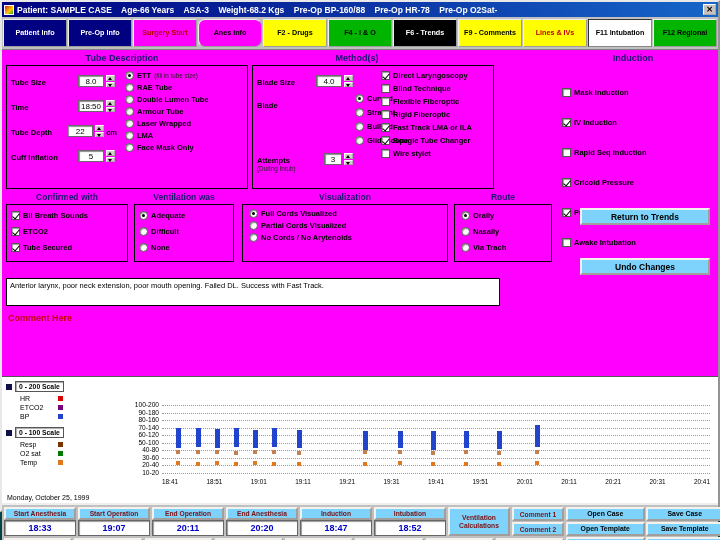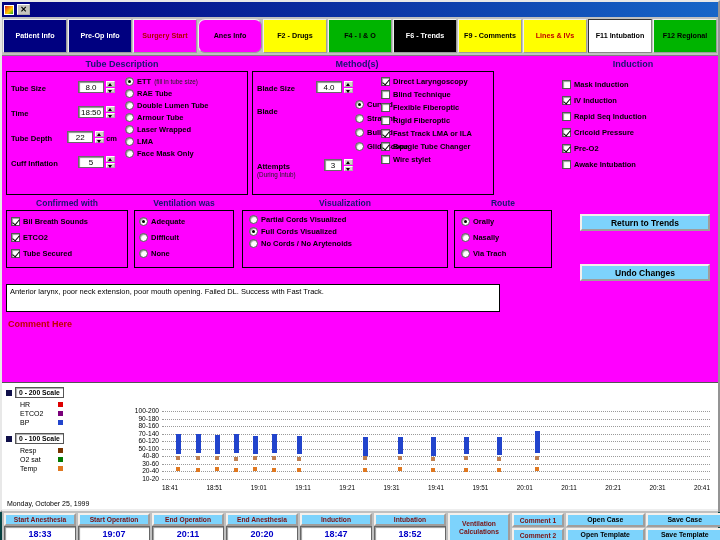--- a/index.html
+++ b/index.html
@@ -6,21 +6,21 @@
   html,body{width:720px;height:540px;overflow:hidden;}
   body{font-family:"Liberation Sans",sans-serif;background:linear-gradient(180deg,#2f9e9e 0%,#157878 55%,#0a5555 85%,#063f3f 100%);position:relative;}
   .window{position:absolute;left:0;top:0;width:720px;height:512px;background:#c0c0c0;border:2px outset #e8e8e8;display:flex;flex-direction:column;}
   
   .titlebar{height:15px;background:linear-gradient(90deg,#000080,#1666c8);display:flex;align-items:center;gap:3px;padding:0 2px;flex:0 0 auto;}
   .appicon{width:10px;height:10px;background:linear-gradient(135deg,#d22,#fc0 60%,#2a2);border:1px solid #fff;flex:0 0 auto;}
   .titletext{color:#fff;font-size:8.5px;font-weight:bold;white-space:pre;overflow:hidden;flex:1;}
   .close{width:13px;height:11px;background:#c6c3be;border:1px outset #fff;color:#000;font-size:8px;line-height:9px;text-align:center;font-weight:bold;flex:0 0 auto;cursor:pointer;}
   
   .tabs{display:flex;gap:1px;padding:2px 1px;background:#c0c0c0;flex:0 0 auto;}
-  .tab{flex:1;height:34px;font-size:7.2px;font-weight:bold;display:flex;align-items:center;justify-content:center;border:1px outset #f0f0f0;cursor:pointer;text-align:center;line-height:1;}
+  .tab{flex:1;height:28px;font-size:7.2px;font-weight:bold;display:flex;align-items:center;justify-content:center;border:1px outset #f0f0f0;cursor:pointer;text-align:center;line-height:1;}
   .t-blue{background:#000080;color:#fff;}
   .t-mag{background:#ff00ff;color:#000;border-radius:7px;}
   .t-mag-red{background:#ff00ff;color:#b00000;}
   .t-yellow{background:#ffff00;color:#000;}
   .t-yellow-red{background:#ffff00;color:#c00000;}
   .t-green{background:#00b400;color:#000;}
   .t-black{background:#000;color:#fff;}
   .t-active{background:#fff;color:#000;border:1px inset #888;}
   
   .main{background:#ff00ff;height:327px;position:relative;flex:0 0 auto;border-top:1px solid #808080;}
@@ -90,20 +90,21 @@
   <rect x="0" y="27" width="420" height="2.5" fill="#0a1228"></rect>
   <polygon points="0,29 80,3 160,29" fill="#0b1530"></polygon>
   <polygon points="128,29 208,8 288,29" fill="#0a1228"></polygon>
   <polygon points="248,29 342,2 430,29" fill="#0b1530"></polygon>
 </svg>
 
 <div class="window">
 
   <div class="titlebar">
     <span class="appicon"></span>
+    <span class="titletext">Patient: SAMPLE CASE    Age-66 Years    ASA-3    Weight-68.2 Kgs    Pre-Op BP-160/88    Pre-Op HR-78    Pre-Op O2Sat-</span>
     <span class="close">✕</span>
   </div>
 
   <div class="tabs">
     <div class="tab t-blue">Patient Info</div>
     <div class="tab t-blue">Pre-Op Info</div>
     <div class="tab t-mag-red">Surgery Start</div>
     <div class="tab t-mag">Anes Info</div>
     <div class="tab t-yellow">F2 - Drugs</div>
     <div class="tab t-green">F4 - I &amp; O</div>
@@ -284,21 +285,21 @@
             <span class="olabel">Bougie Tube Changer</span>
           </label>
 
           <label class="opt">
             <span class="cb"></span>
             <span class="olabel">Wire stylet</span>
           </label>
         </div>
     </div>
 
-    <div class="optcol" style="position:absolute;left:560px;top:24px;width:152px;gap:7px;text-align:right;">
+    <div class="optcol" style="position:absolute;left:560px;top:38px;width:152px;gap:21px;text-align:right;">
 
         <label class="opt">
           <span class="cb"></span>
           <span class="olabel">Mask Induction</span>
         </label>
 
         <label class="opt">
           <span class="cb sel"></span>
           <span class="olabel">IV Induction</span>
         </label>
@@ -366,27 +367,27 @@
             <span class="rb"></span>
             <span class="olabel">None</span>
           </label>
         </div>
     </div>
 
     <div class="gbox" style="left:240px;top:154px;width:206px;height:58px;">
       <div class="optcol" style="position:absolute;left:6px;top:4px;right:2px;gap:3px;">
 
           <label class="opt">
-            <span class="rb"></span>
-            <span class="olabel">Partial Cords Visualized</span>
-          </label>
-
-          <label class="opt">
             <span class="rb sel"></span>
             <span class="olabel">Full Cords Visualized</span>
+          </label>
+
+          <label class="opt">
+            <span class="rb"></span>
+            <span class="olabel">Partial Cords Visualized</span>
           </label>
 
 
           <label class="opt">
             <span class="rb"></span>
             <span class="olabel">No Cords / No Arytenoids</span>
           </label>
         </div>
     </div>
 

